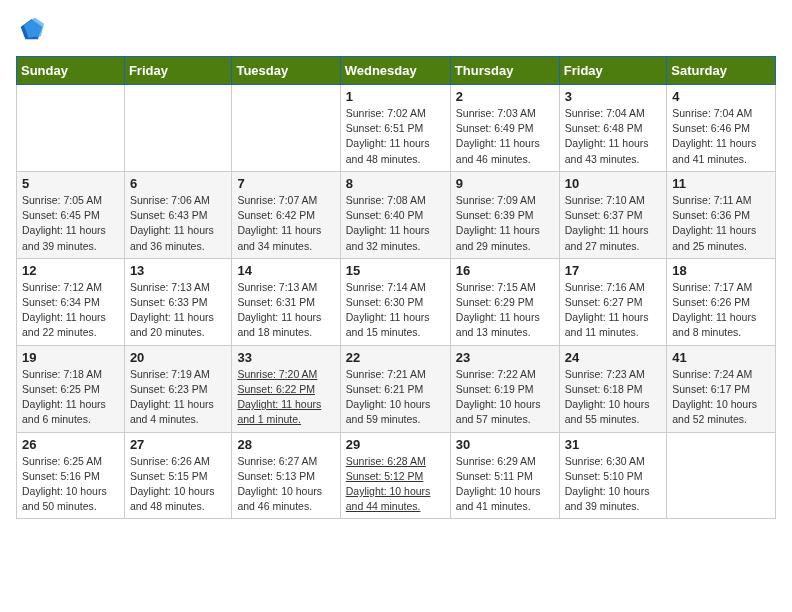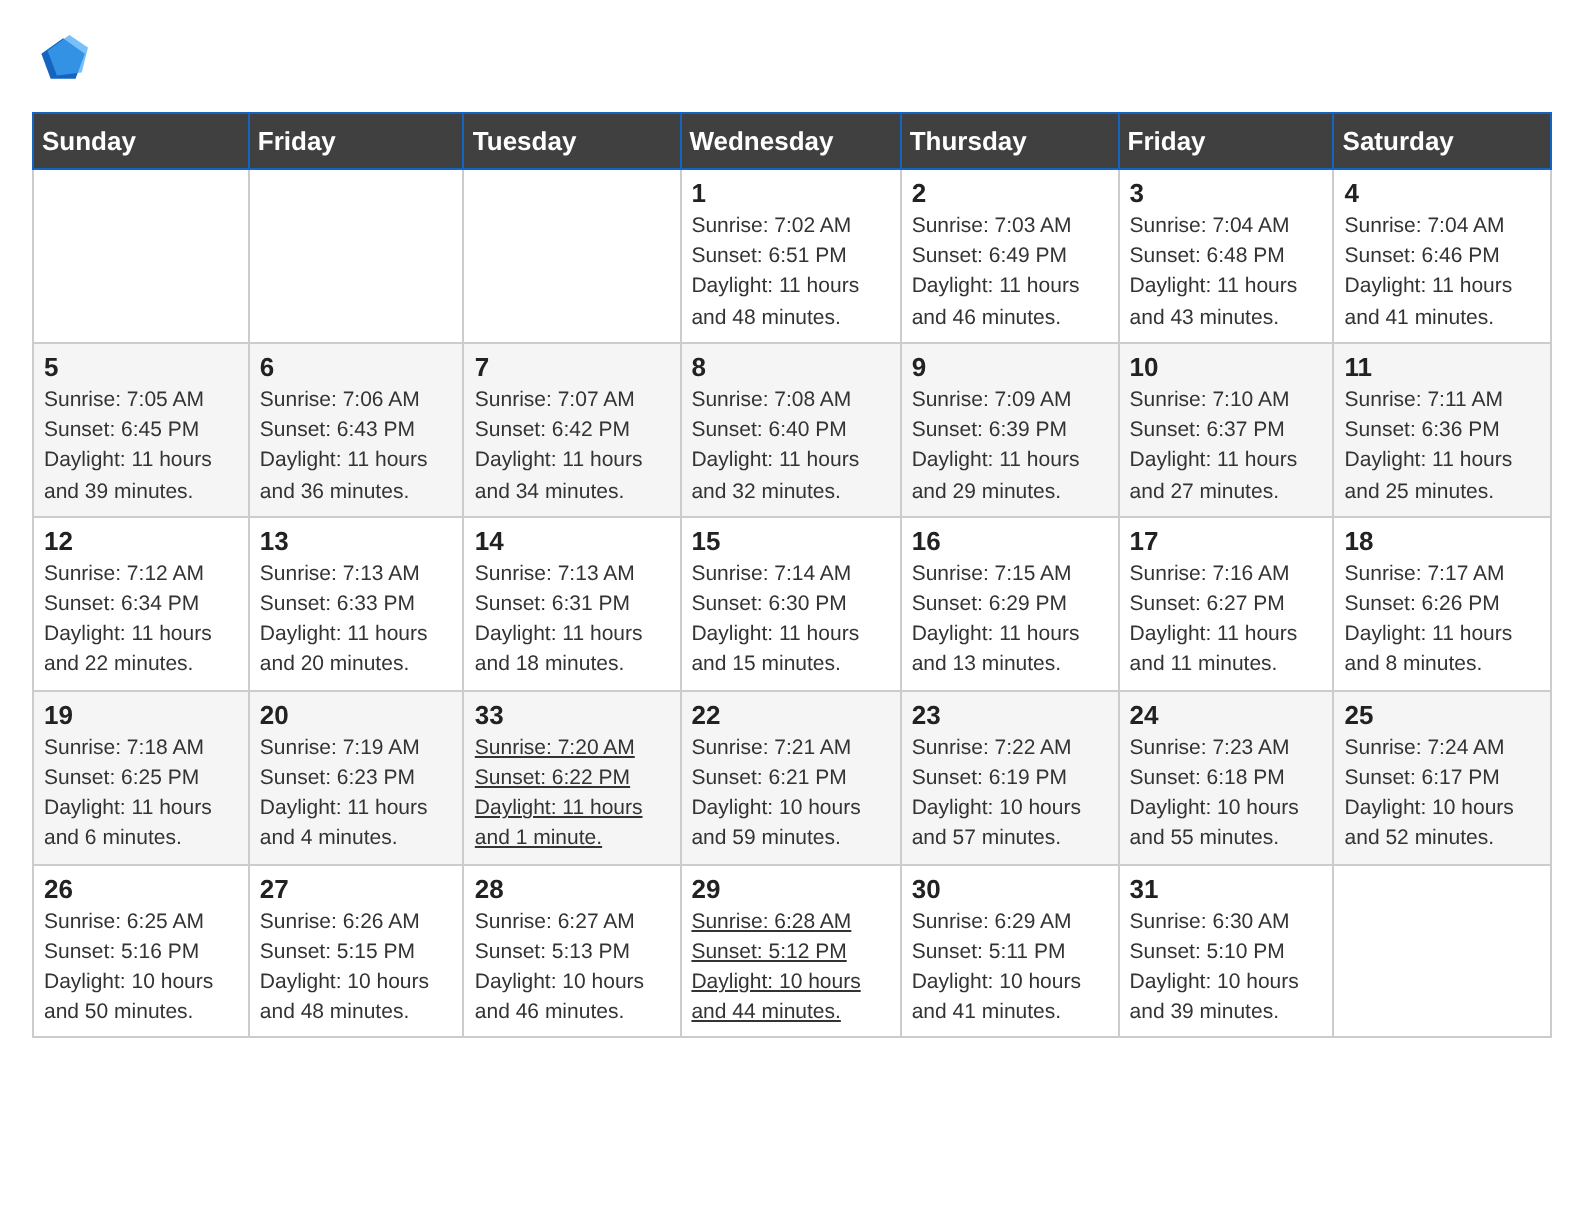--- a/index.html
+++ b/index.html
@@ -36,21 +36,21 @@
     .location {
       font-size: 16px;
       color: #555;
     }
     .calendar {
       width: 100%;
       border-collapse: collapse;
       border: 1px solid #ccc;
     }
     .calendar th {
-      background: #404040;
+      background: #4d7c0f;
       color: #fff;
       font-size: 13px;
       font-weight: bold;
       padding: 6px 4px;
       text-align: left;
       border: 1px solid #1565c0;
     }
     .calendar td {
       border: 1px solid #ccc;
       vertical-align: top;
@@ -290,21 +290,21 @@
 and 57 minutes.</div>
         </td>
         <td>
           <span class="day-number">24</span>
           <div class="day-info" style="white-space: pre-line;">Sunrise: 7:23 AM
 Sunset: 6:18 PM
 Daylight: 10 hours
 and 55 minutes.</div>
         </td>
         <td>
-          <span class="day-number">25</span>
+          <span class="day-number">41</span>
           <div class="day-info" style="white-space: pre-line;">Sunrise: 7:24 AM
 Sunset: 6:17 PM
 Daylight: 10 hours
 and 52 minutes.</div>
         </td>
       </tr>
       <tr>
         <td>
           <span class="day-number">26</span>
           <div class="day-info" style="white-space: pre-line;">Sunrise: 6:25 AM

